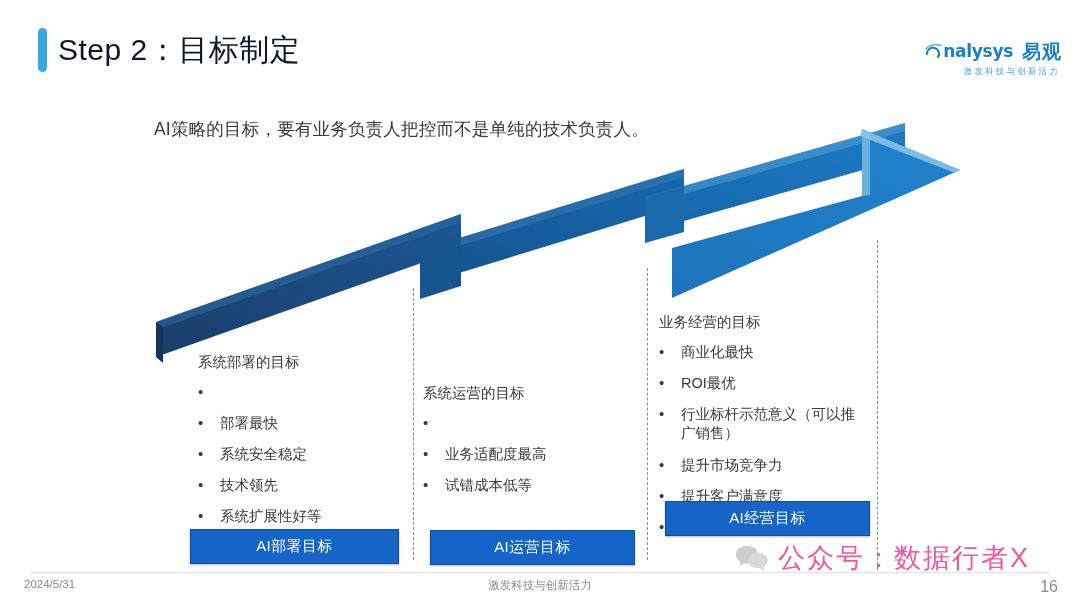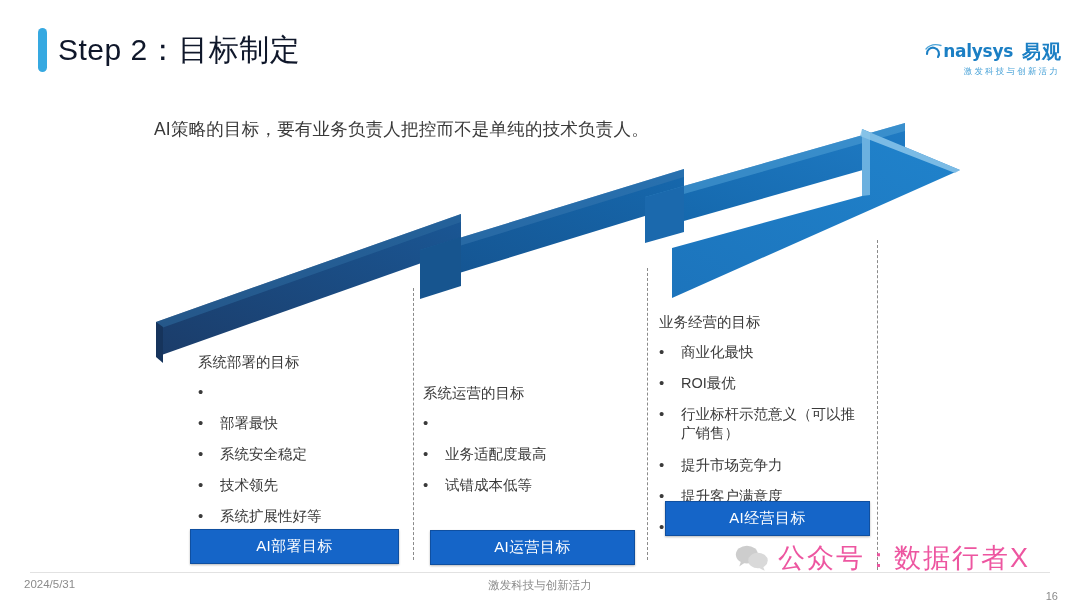--- a/index.html
+++ b/index.html
@@ -44,21 +44,21 @@
   
   .bluebox{position:absolute;height:33px;background:#1565c8;border:1px solid #0f4fa0;
     display:flex;align-items:center;justify-content:center;
     color:#ffffff;font-size:15px;letter-spacing:.4px;
     box-shadow:0 1px 2px rgba(0,0,0,.28);}
 
   
   .foot-line{position:absolute;left:30px;right:30px;top:572px;height:1px;background:#e2e2e2;}
   .foot-date{position:absolute;left:24px;top:578px;font-size:11.5px;color:#8a8a8a;}
   .foot-center{position:absolute;left:0;right:0;top:578px;text-align:center;font-size:11.5px;color:#8a8a8a;}
-  .foot-page{position:absolute;right:22px;top:590px;font-size:11px;color:#8a8a8a;}
+  .foot-page{position:absolute;right:22px;top:578px;font-size:16px;color:#8a8a8a;}
 
   
   .wm{position:absolute;left:735px;top:540px;display:flex;align-items:center;
       color:#ec4899;font-size:27px;letter-spacing:2px;opacity:.92;}
   .wm .wx{width:34px;height:28px;margin-right:9px;flex:none;}
   .wm-text{white-space:nowrap;}
 </style>
 </head>
 <body>
 

